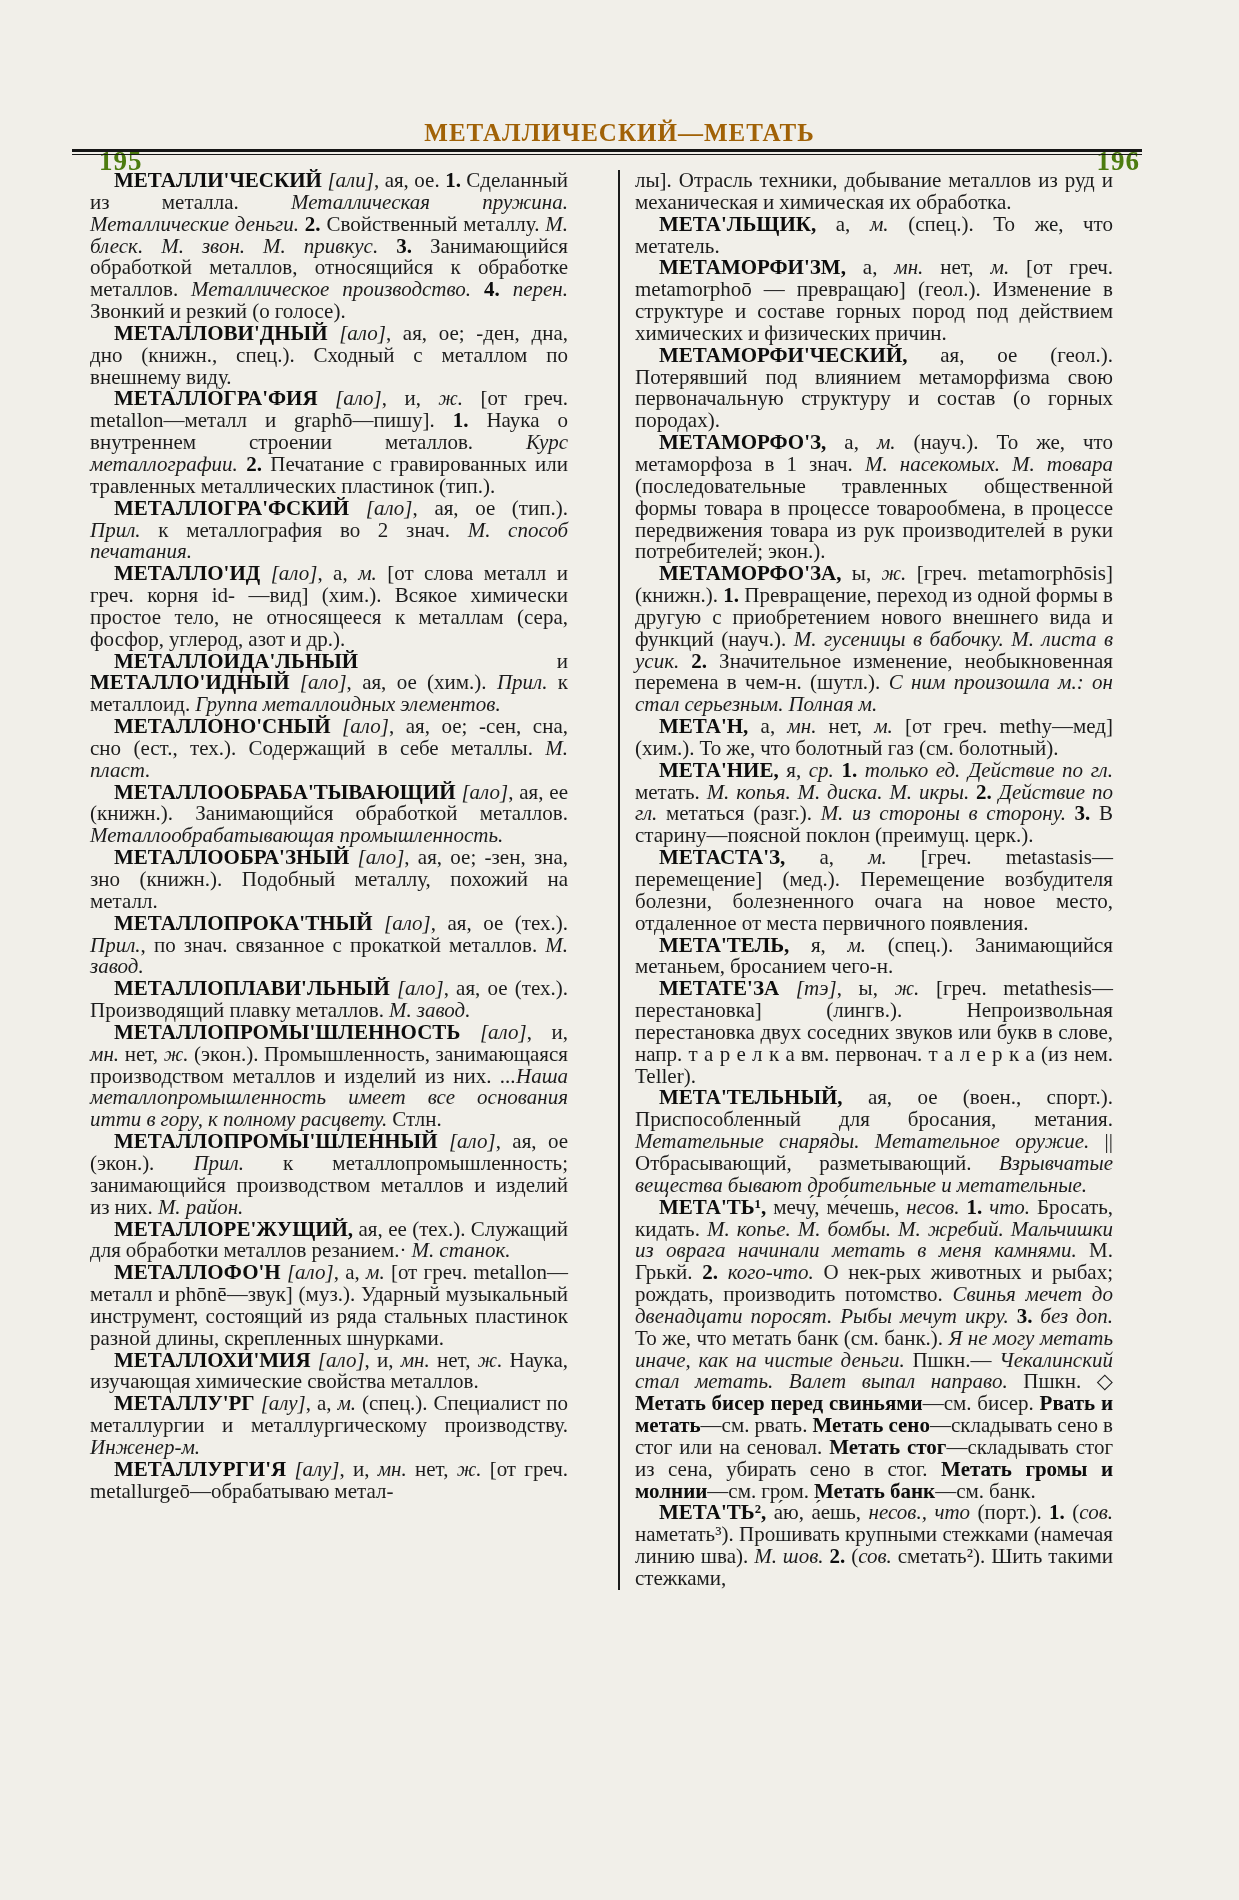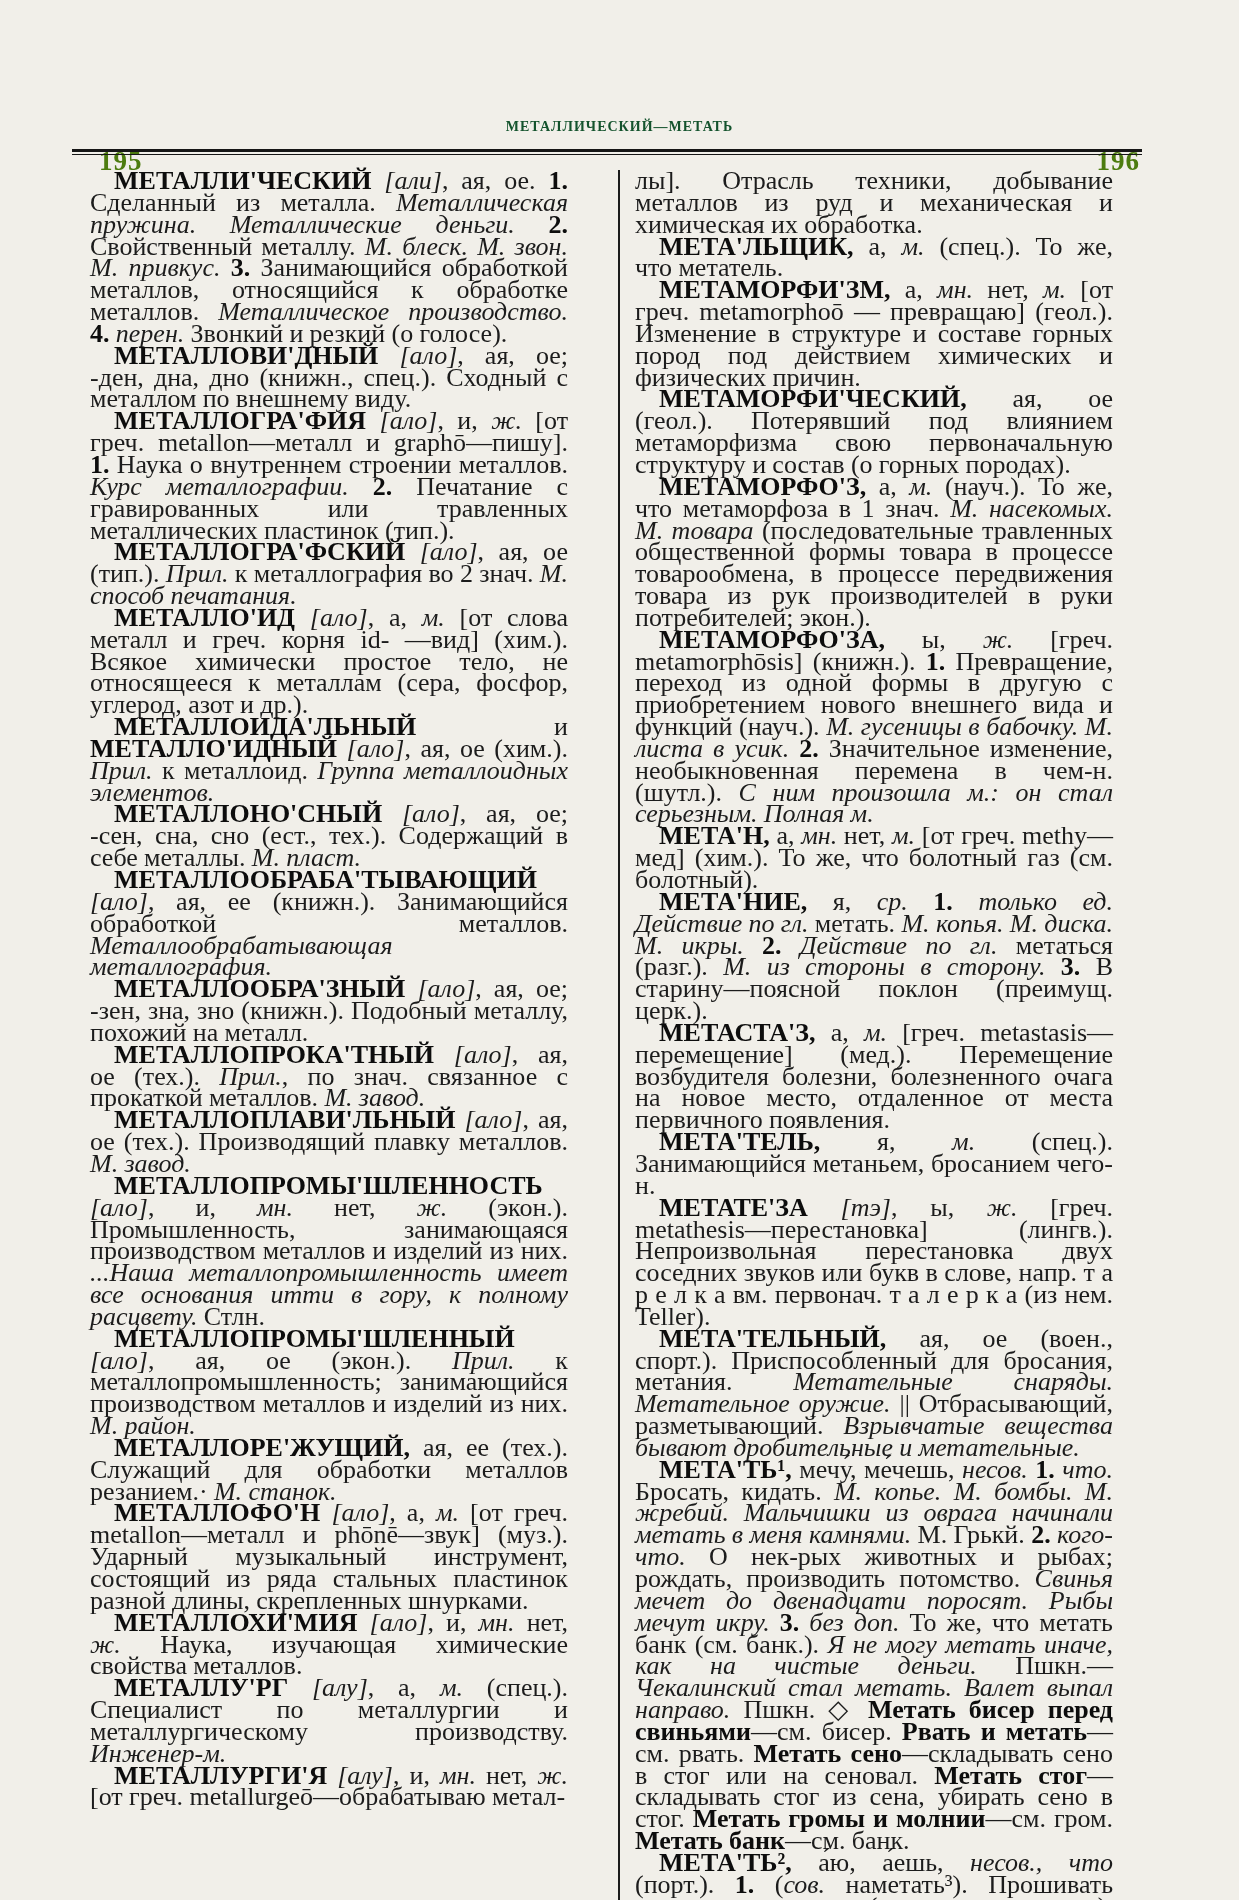--- a/index.html
+++ b/index.html
@@ -11,32 +11,32 @@
   }
   .page{position:absolute;inset:0;}
   .pagenum{
     position:absolute;top:110px;font-weight:700;font-size:27px;
     letter-spacing:1px;color:#4d7c0f;margin-top:36px;
   }
   .pagenum.left{left:99px;}
   .pagenum.right{right:99px;}
   .rhead{
     position:absolute;top:119px;left:0;width:100%;text-align:center;
-    font-weight:700;font-size:14px;letter-spacing:1px;color:#14532d;
+    font-weight:700;font-size:25px;letter-spacing:1px;color:#a16207;
   }
   .rule{
     position:absolute;top:149px;left:72px;width:1070px;height:2px;
     border-top:3px solid #161616;border-bottom:1px solid #161616;
   }
   .columns{
     position:absolute;top:170px;left:90px;width:1023px;
     display:flex;align-items:flex-start;
   }
   .col{
-    text-align:justify;font-size:26px;line-height:21.85px;
+    text-align:justify;font-size:21px;line-height:21.85px;
     word-spacing:-0.2px;
   }
   .col.leftcol{width:478px;margin-right:50px;}
   .divider{width:2px;align-self:stretch;background:#1b1b1b;}
   .col.rightcol{width:478px;margin-left:15px;}
   p.entry{margin:0;text-indent:24px;}
   p.entry.cont{text-indent:0;}
   .hw{font-weight:700;color:#0d0d0d;}
   .it{font-style:italic;}
 </style>
@@ -51,21 +51,21 @@
 
   <div class="columns">
     <section class="col leftcol" id="col-left">
         <p class="entry"><span class="hw">МЕТАЛЛИ'ЧЕСКИЙ</span><span> </span><span class="it">[али]</span><span>, ая, ое. </span><span class="hw">1.</span><span> Сделанный из металла. </span><span class="it">Металлическая пружина. Металлические деньги.</span><span> </span><span class="hw">2.</span><span> Свойственный металлу. </span><span class="it">М. блеск. М. звон. М. привкус.</span><span> </span><span class="hw">3.</span><span> Занимающийся обработкой металлов, относящийся к обработке металлов. </span><span class="it">Металлическое производство.</span><span> </span><span class="hw">4.</span><span> </span><span class="it">перен.</span><span> Звонкий и резкий (о голосе).</span></p>
         <p class="entry"><span class="hw">МЕТАЛЛОВИ'ДНЫЙ</span><span> </span><span class="it">[ало]</span><span>, ая, ое; -ден, дна, дно (книжн., спец.). Сходный с металлом по внешнему виду.</span></p>
         <p class="entry"><span class="hw">МЕТАЛЛОГРА'ФИЯ</span><span> </span><span class="it">[ало]</span><span>, и, </span><span class="it">ж.</span><span> [от греч. metallon—металл и graphō—пишу]. </span><span class="hw">1.</span><span> Наука о внутреннем строении металлов. </span><span class="it">Курс металлографии.</span><span> </span><span class="hw">2.</span><span> Печатание с гравированных или травленных металлических пластинок (тип.).</span></p>
         <p class="entry"><span class="hw">МЕТАЛЛОГРА'ФСКИЙ</span><span> </span><span class="it">[ало]</span><span>, ая, ое (тип.). </span><span class="it">Прил.</span><span> к металлография во 2 знач. </span><span class="it">М. способ печатания.</span></p>
         <p class="entry"><span class="hw">МЕТАЛЛО'ИД</span><span> </span><span class="it">[ало]</span><span>, а, </span><span class="it">м.</span><span> [от слова металл и греч. корня id- —вид] (хим.). Всякое химически простое тело, не относящееся к металлам (сера, фосфор, углерод, азот и др.).</span></p>
         <p class="entry"><span class="hw">МЕТАЛЛОИДА'ЛЬНЫЙ</span><span> и </span><span class="hw">МЕТАЛЛО'ИДНЫЙ</span><span> </span><span class="it">[ало]</span><span>, ая, ое (хим.). </span><span class="it">Прил.</span><span> к металлоид. </span><span class="it">Группа металлоидных элементов.</span></p>
         <p class="entry"><span class="hw">МЕТАЛЛОНО'СНЫЙ</span><span> </span><span class="it">[ало]</span><span>, ая, ое; -сен, сна, сно (ест., тех.). Содержащий в себе металлы. </span><span class="it">М. пласт.</span></p>
-        <p class="entry"><span class="hw">МЕТАЛЛООБРАБА'ТЫВАЮЩИЙ</span><span> </span><span class="it">[ало]</span><span>, ая, ее (книжн.). Занимающийся обработкой металлов. </span><span class="it">Металлообрабатывающая металлография.</span></p>
+        <p class="entry"><span class="hw">МЕТАЛЛООБРАБА'ТЫВАЮЩИЙ</span><span> </span><span class="it">[ало]</span><span>, ая, ее (книжн.). Занимающийся обработкой металлов. </span><span class="it">Металлообрабатывающая промышленность.</span></p>
         <p class="entry"><span class="hw">МЕТАЛЛООБРА'ЗНЫЙ</span><span> </span><span class="it">[ало]</span><span>, ая, ое; -зен, зна, зно (книжн.). Подобный металлу, похожий на металл.</span></p>
         <p class="entry"><span class="hw">МЕТАЛЛОПРОКА'ТНЫЙ</span><span> </span><span class="it">[ало]</span><span>, ая, ое (тех.). </span><span class="it">Прил.</span><span>, по знач. связанное с прокаткой металлов. </span><span class="it">М. завод.</span></p>
         <p class="entry"><span class="hw">МЕТАЛЛОПЛАВИ'ЛЬНЫЙ</span><span> </span><span class="it">[ало]</span><span>, ая, ое (тех.). Производящий плавку металлов. </span><span class="it">М. завод.</span></p>
         <p class="entry"><span class="hw">МЕТАЛЛОПРОМЫ'ШЛЕННОСТЬ</span><span> </span><span class="it">[ало]</span><span>, и, </span><span class="it">мн.</span><span> нет, </span><span class="it">ж.</span><span> (экон.). Промышленность, занимающаяся производством металлов и изделий из них. </span><span class="it">...Наша металлопромышленность имеет все основания итти в гору, к полному расцвету.</span><span> Стлн.</span></p>
         <p class="entry"><span class="hw">МЕТАЛЛОПРОМЫ'ШЛЕННЫЙ</span><span> </span><span class="it">[ало]</span><span>, ая, ое (экон.). </span><span class="it">Прил.</span><span> к металлопромышленность; занимающийся производством металлов и изделий из них. </span><span class="it">М. район.</span></p>
         <p class="entry"><span class="hw">МЕТАЛЛОРЕ'ЖУЩИЙ,</span><span> ая, ее (тех.). Служащий для обработки металлов резанием.· </span><span class="it">М. станок.</span></p>
         <p class="entry"><span class="hw">МЕТАЛЛОФО'Н</span><span> </span><span class="it">[ало]</span><span>, а, </span><span class="it">м.</span><span> [от греч. metallon—металл и phōnē—звук] (муз.). Ударный музыкальный инструмент, состоящий из ряда стальных пластинок разной длины, скрепленных шнурками.</span></p>
         <p class="entry"><span class="hw">МЕТАЛЛОХИ'МИЯ</span><span> </span><span class="it">[ало]</span><span>, и, </span><span class="it">мн.</span><span> нет, </span><span class="it">ж.</span><span> Наука, изучающая химические свойства металлов.</span></p>
         <p class="entry"><span class="hw">МЕТАЛЛУ'РГ</span><span> </span><span class="it">[алу]</span><span>, а, </span><span class="it">м.</span><span> (спец.). Специалист по металлургии и металлургическому производству. </span><span class="it">Инженер-м.</span></p>
         <p class="entry"><span class="hw">МЕТАЛЛУРГИ'Я</span><span> </span><span class="it">[алу]</span><span>, и, </span><span class="it">мн.</span><span> нет, </span><span class="it">ж.</span><span> [от греч. metallurgeō—обрабатываю метал-</span></p>

